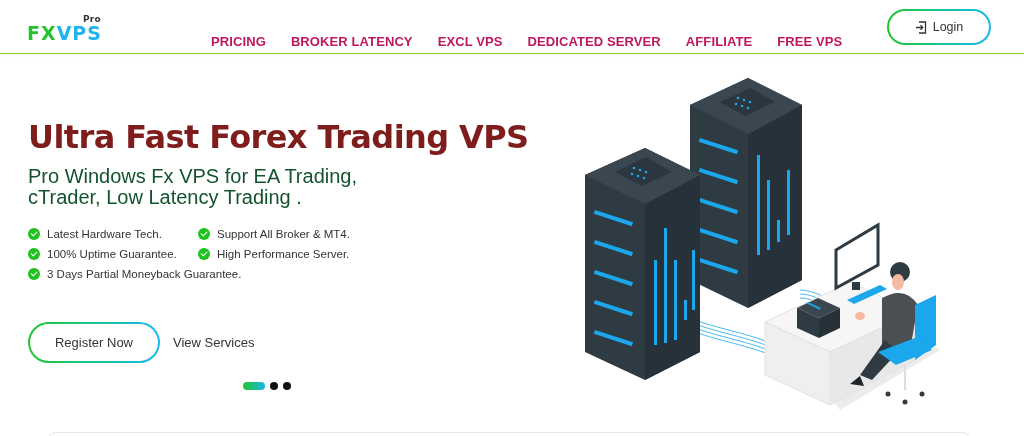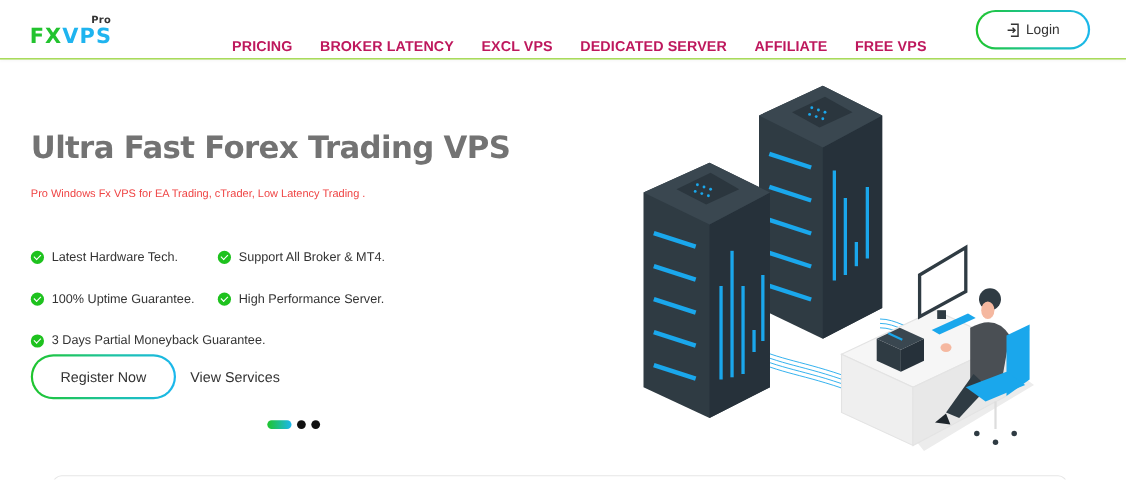--- a/index.html
+++ b/index.html
@@ -16,24 +16,24 @@
 
     .nav { position: absolute; left: 211px; top: 19px; display: flex; gap: 0; }
     .nav a { font-size: 13px; font-weight: bold; color: #be185d; text-decoration: none; margin-right: 25px; letter-spacing: 0.1px; white-space: nowrap; margin-top: 15px; }
 
     .login-btn { position: absolute; left: 887px; top: 9px; width: 104px; height: 36px; border-radius: 18px; padding: 2px;
       background: linear-gradient(90deg, #1fc52d 0%, #1dc3a0 55%, #1ab7ee 100%); }
     .login-btn .inner { width: 100%; height: 100%; border-radius: 16px; background: #fff; display: flex; align-items: center; justify-content: center; gap: 6px; font-size: 12.5px; color: #333; }
     .login-icon { width: 12px; height: 13px; position: relative; }
 
     
-    .hero-title { position: absolute; left: 28px; top: 118px; font-size: 28px; font-weight: 900; color: #737373; font-family: "DejaVu Sans", sans-serif; letter-spacing: -0.6px; white-space: nowrap; }
-    .hero-sub { position: absolute; left: 28px; top: 166px; width: 380px; font-size: 10px; line-height: 21px; color: #ef4444; }
-
-    .features { position: absolute; left: 28px; top: 226px; width: 420px; display: grid; grid-template-columns: 170px 250px; row-gap: 22px; }
+    .hero-title { position: absolute; left: 28px; top: 118px; font-size: 32px; font-weight: 900; color: #7f1d1d; font-family: "DejaVu Sans", sans-serif; letter-spacing: -0.6px; white-space: nowrap; }
+    .hero-sub { position: absolute; left: 28px; top: 166px; width: 380px; font-size: 20px; line-height: 21px; color: #14532d; }
+
+    .features { position: absolute; left: 28px; top: 226px; width: 420px; display: grid; grid-template-columns: 170px 250px; row-gap: 4px; }
     .feature { display: flex; align-items: center; font-size: 11.5px; color: #333; height: 16px; white-space: nowrap; }
     .check { width: 12px; height: 12px; border-radius: 50%; background: #1ec21e; margin-right: 7px; position: relative; flex: none; }
     .check::after { content: ""; position: absolute; left: 3.5px; top: 2.3px; width: 3px; height: 5px; border: solid #fff; border-width: 0 1.6px 1.6px 0; transform: rotate(45deg); }
 
     .register-btn { position: absolute; left: 28px; top: 322px; width: 132px; height: 41px; border-radius: 21px; padding: 2px;
       background: linear-gradient(90deg, #1fc52d 0%, #1dc3a0 55%, #1ab7ee 100%); }
     .register-btn .inner { width: 100%; height: 100%; border-radius: 19px; background: #fff; display: flex; align-items: center; justify-content: center; font-size: 13px; color: #333; }
     .view-services { position: absolute; left: 173px; top: 335px; font-size: 13px; color: #333; text-decoration: none; text-align: right; }
 
     .dots { position: absolute; left: 243px; top: 382px; display: flex; align-items: center; gap: 5px; }

